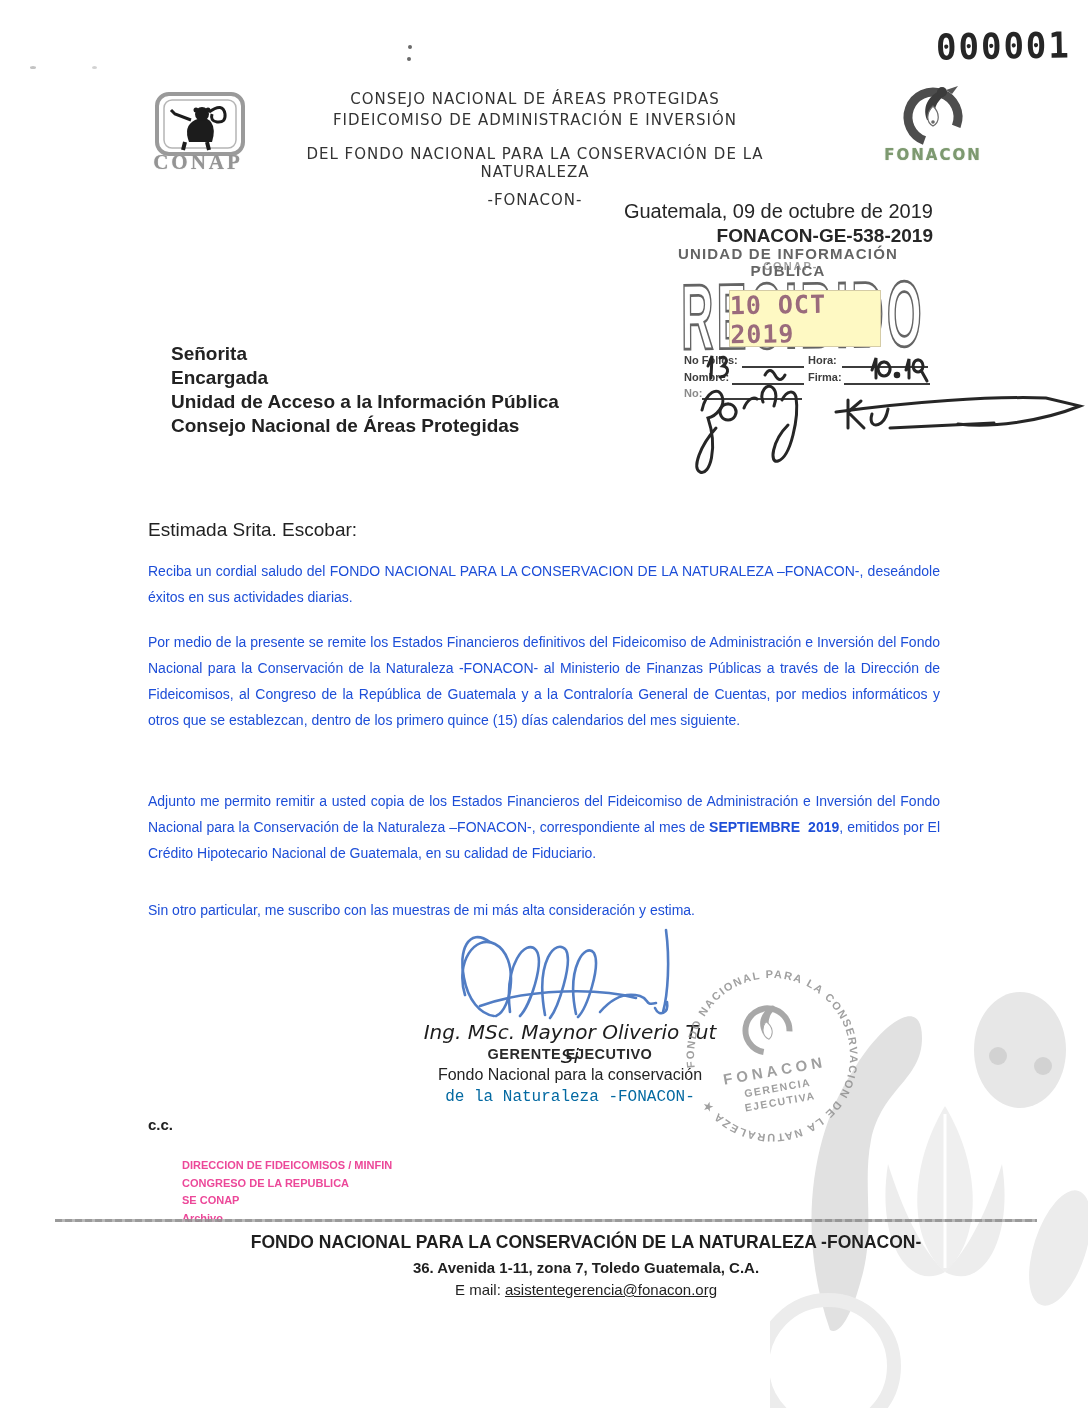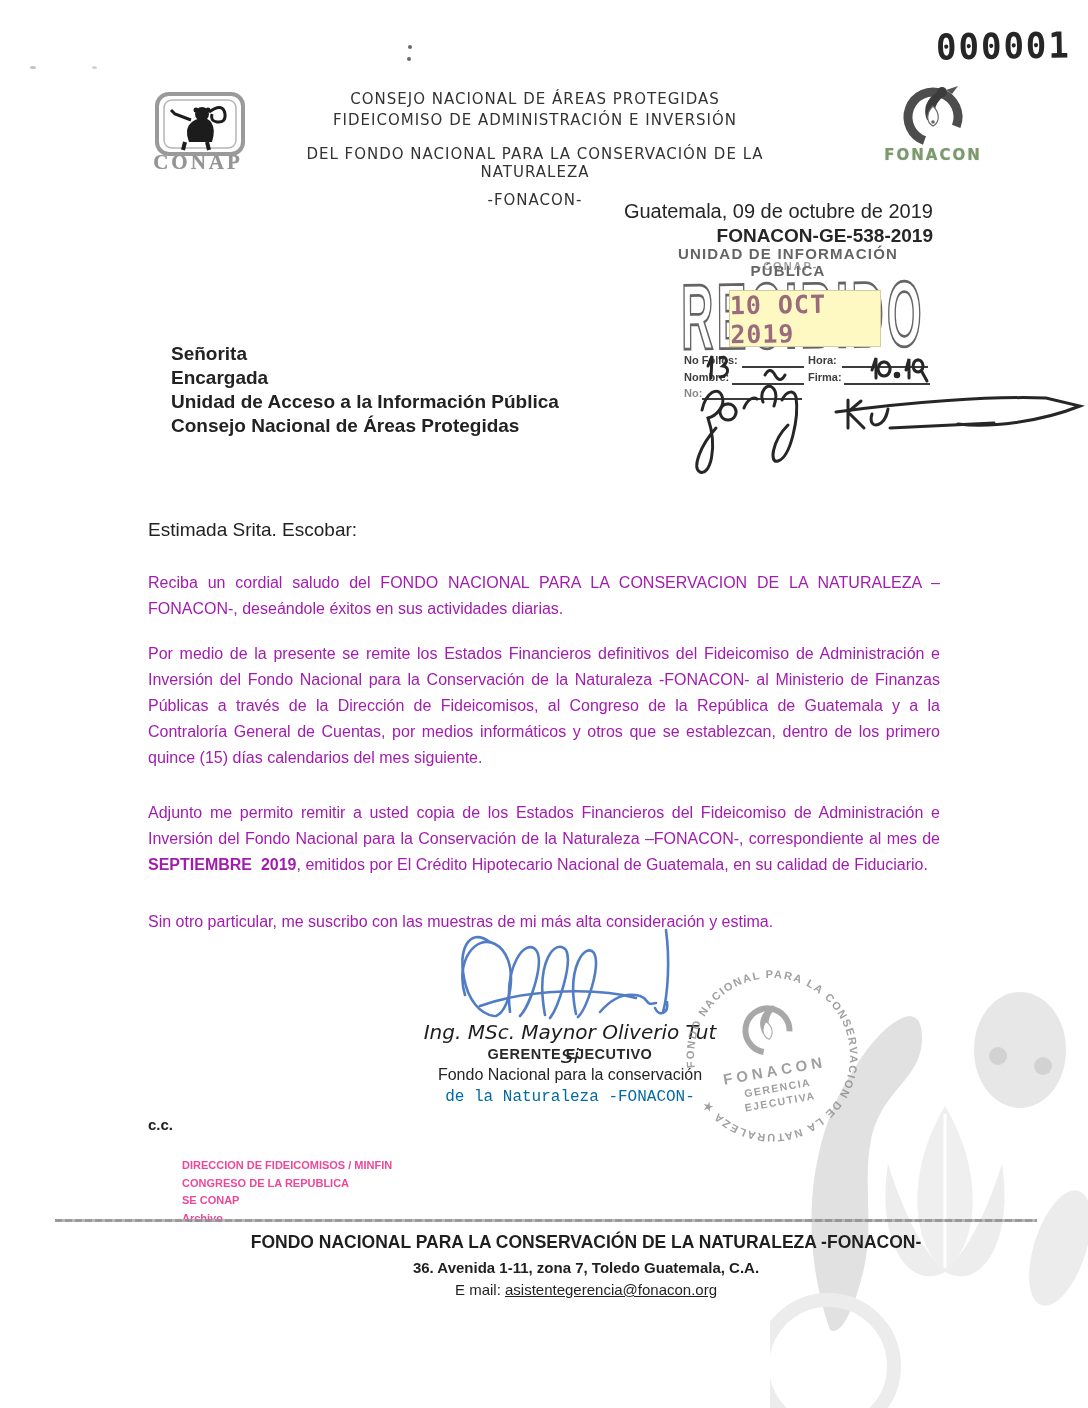--- a/index.html
+++ b/index.html
@@ -62,21 +62,21 @@
     font-family:"DejaVu Sans Mono",monospace;font-weight:700;font-size:25px;
     letter-spacing:1px;color:#9a6b7c;transform:rotate(-1deg);
   }
   .stamp-field{font-size:11px;font-weight:700;color:#3d3d3d;z-index:3;}
   .stamp-line{height:0;border-bottom:2px solid #3c3c3c;z-index:3;}
   .faint{color:#8a8a8a;}
 
   
   .recipient{left:148px;top:342px;width:520px;font-size:19px;font-weight:700;line-height:24px;color:#222;margin-left:23px;}
   .salutation{left:148px;top:519px;font-size:19px;color:#222;}
-  .para{left:148px;width:792px;font-size:16px;line-height:26px;color:#a21caf;text-align:justify;margin-top:12px;}
+  .para{left:148px;width:792px;font-size:14px;line-height:26px;color:#1d4ed8;text-align:justify;}
   .p1{top:558px;}
   .p2{top:629px;}
   .p3{top:788px;}
   .p4{top:897px;text-align:left;}
   .bold-inline{font-weight:700;white-space:pre-wrap;}
 
   
   .sig-svg{left:450px;top:920px;z-index:4;}
   .sig-name{left:420px;top:1020px;width:300px;text-align:center;font-size:20px;font-weight:400;
     font-style:italic;color:#1d1d1d;font-family:"DejaVu Sans",sans-serif;}

